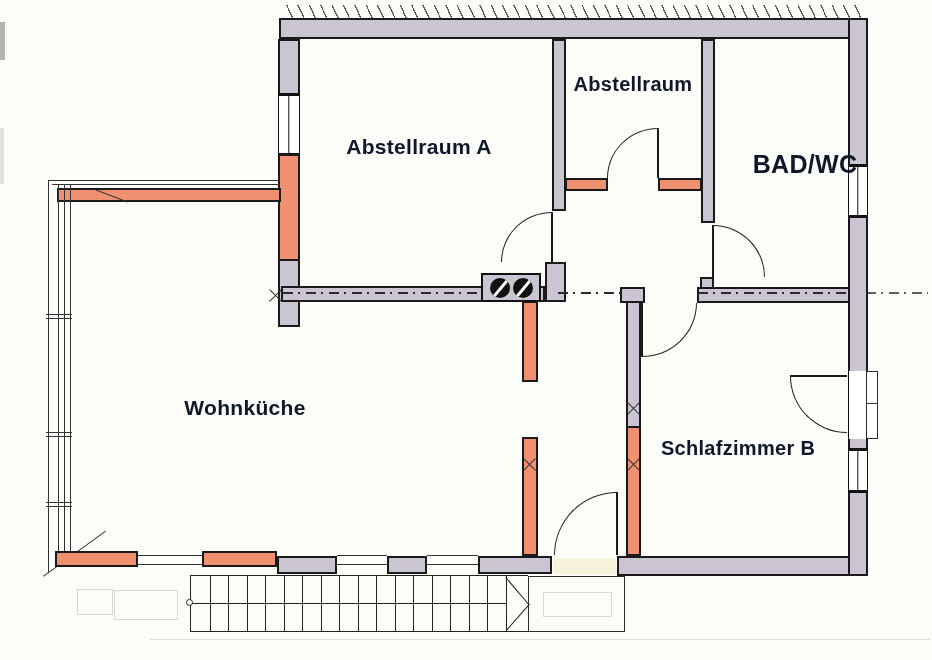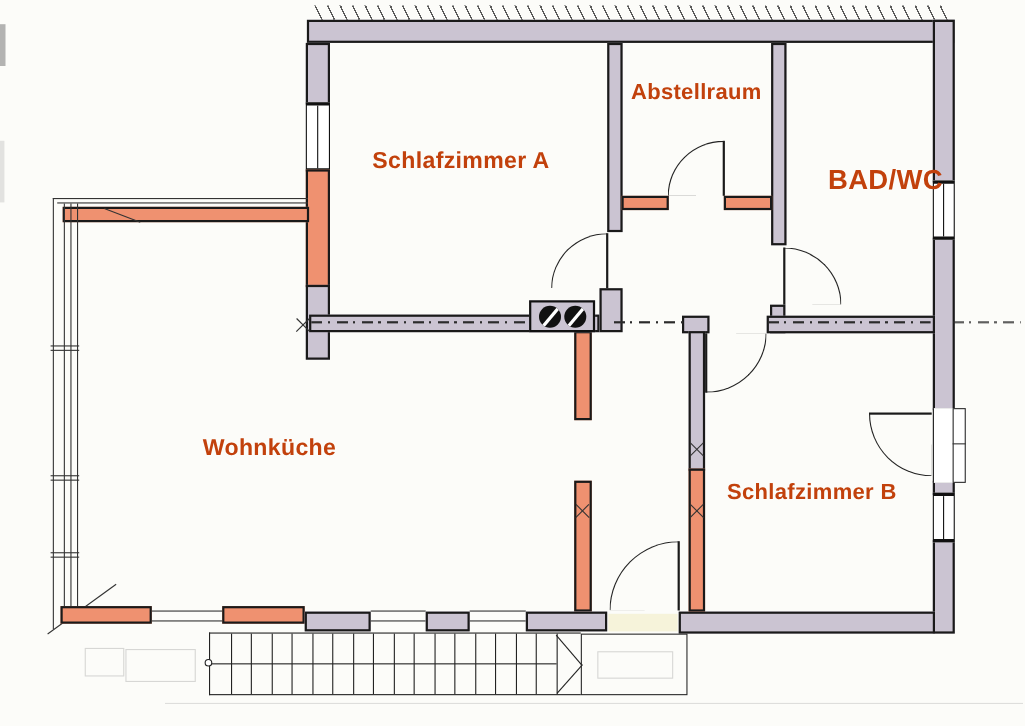--- a/index.html
+++ b/index.html
@@ -27,21 +27,21 @@
   .arc.tl{border-top:1.6px solid #222;border-left:1.6px solid #222;border-top-left-radius:100%;}
   .arc.tr{border-top:1.6px solid #222;border-right:1.6px solid #222;border-top-right-radius:100%;}
   .arc.br{border-bottom:1.6px solid #222;border-right:1.6px solid #222;border-bottom-right-radius:100%;}
   .arc.bl{border-bottom:1.6px solid #222;border-left:1.6px solid #222;border-bottom-left-radius:100%;}
   .leaf{position:absolute;background:#1a1a1a;}
   
   .dash{position:absolute;height:2px;
     background:repeating-linear-gradient(90deg,#2b2b2b 0 10px,transparent 10px 15px,#2b2b2b 15px 17px,transparent 17px 23px);}
   
   .label{position:absolute;transform:translate(-50%,-50%);font-weight:bold;font-size:21px;
-         color:#c2410c;white-space:nowrap;letter-spacing:.3px;text-align:center;}
+         color:#0f172a;white-space:nowrap;letter-spacing:.3px;text-align:center;}
   .label.small{font-size:20px;line-height:26px;}
   
   .hatch{position:absolute;background:repeating-linear-gradient(65deg,transparent 0 9px,#5a5a5a 9px 10.3px);}
   
   .stove{position:absolute;background:#cbc4d2;border:2.5px solid #111;box-sizing:border-box;}
   .knob{position:absolute;width:20px;height:20px;border-radius:50%;background:#111;overflow:hidden;}
   .knob::after{content:"";position:absolute;left:9px;top:-3px;width:3px;height:27px;background:#fff;transform:rotate(40deg);}
   
   .stairs{position:absolute;border:1.6px solid #222;border-right:none;box-sizing:border-box;}
   .step-line{position:absolute;top:0;bottom:0;width:1.3px;background:#222;}
@@ -188,21 +188,21 @@
 
   <div class="porch" style="left:528px;top:576px;width:97px;height:56px;"></div>
   <div class="faint" style="left:543px;top:592px;width:67px;height:23px;"></div>
 
   <div class="faint" style="left:77px;top:589px;width:34px;height:24px;"></div>
   <div class="faint" style="left:114px;top:590px;width:62px;height:28px;"></div>
   <div class="abs" style="left:150px;top:639px;width:780px;height:1px;background:rgba(120,120,120,.22);"></div>
   <div class="smudge" style="left:0;top:22px;width:5px;height:38px;"></div>
   <div class="smudge" style="left:0;top:128px;width:4px;height:56px;opacity:.35;"></div>
 
-  <div class="label" style="left:419px;top:147px;">Schlafzimmer A</div>
+  <div class="label" style="left:419px;top:147px;">Abstellraum A</div>
   <div class="label small" style="left:633px;top:84px;">
     <div>Abstellraum</div>
   </div>
   <div class="label" style="left:805px;top:164px;font-size:25px;">BAD/WC</div>
   <div class="label" style="left:738px;top:448px;font-size:20px;">Schlafzimmer B</div>
   <div class="label" style="left:245px;top:408px;">Wohnküche</div>
 
 </div>
 
 </body></html>

